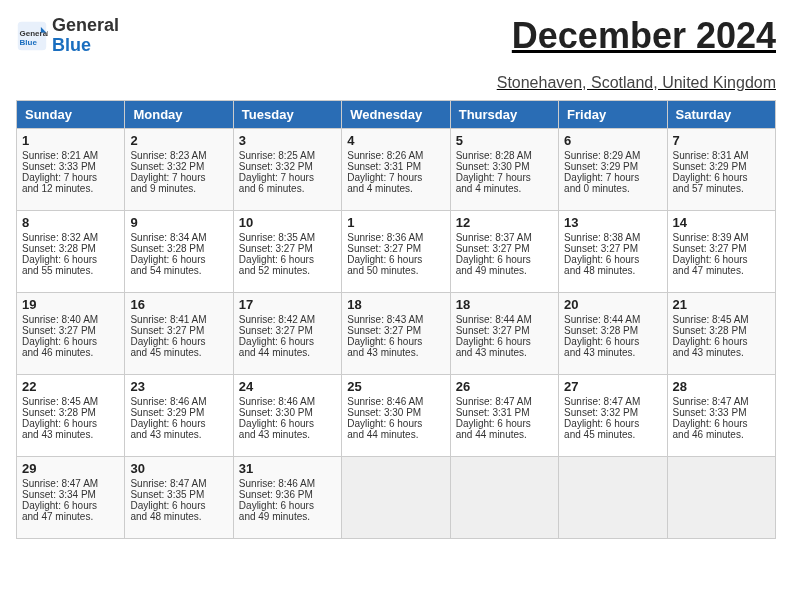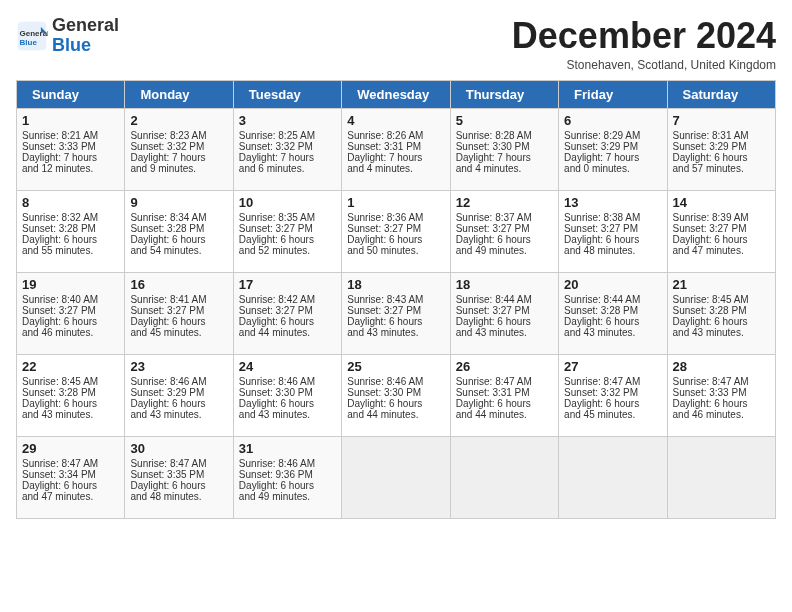--- a/index.html
+++ b/index.html
@@ -27,43 +27,44 @@
       line-height: 1.1;
     }
     .logo-general { color: #333; }
     .logo-blue { color: #1a6ebf; }
     .logo-icon {
       width: 32px;
       height: 32px;
     }
     .title-block {
       text-align: right;
+      text-decoration: underline;
     }
     .month-year {
       font-size: 36px;
       font-weight: bold;
       color: #222;
       line-height: 1.1;
     }
     .location {
-      font-size: 12px;
+      font-size: 16px;
       color: #444;
-      margin-top: 2px;
+      margin-top: 18px;
     }
     table {
       width: 100%;
       border-collapse: collapse;
       table-layout: fixed;
     }
     th {
       background-color: #2a6db5;
       color: white;
       font-size: 13px;
       font-weight: bold;
-      padding: 6px 15px;
+      padding: 6px 8px;
       text-align: left;
       border: 1px solid #ccc;
     }
     td {
       border: 1px solid #ccc;
       vertical-align: top;
       padding: 4px 5px;
       font-size: 10px;
       color: #333;
       height: 82px;

